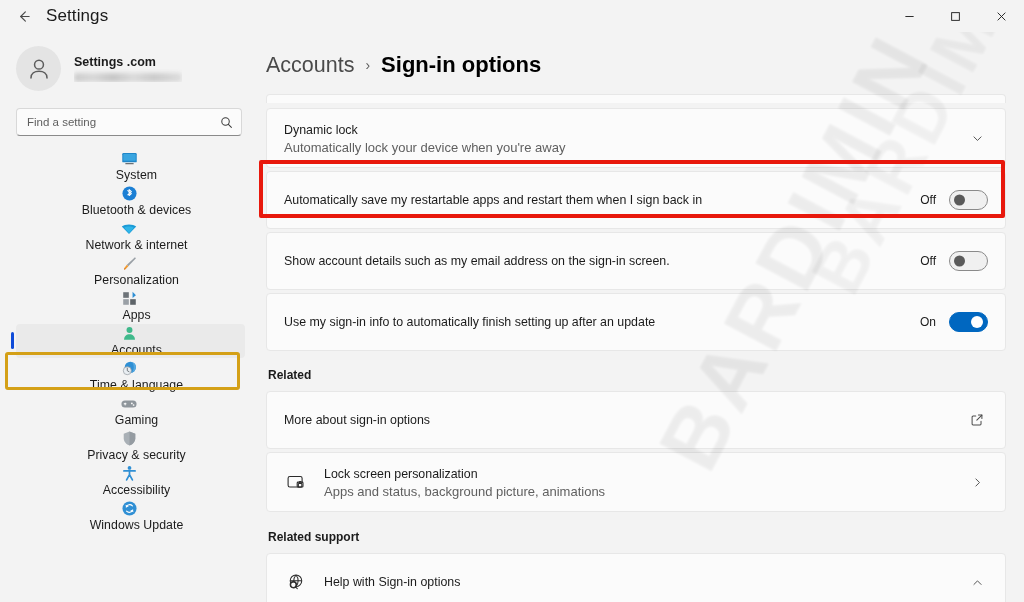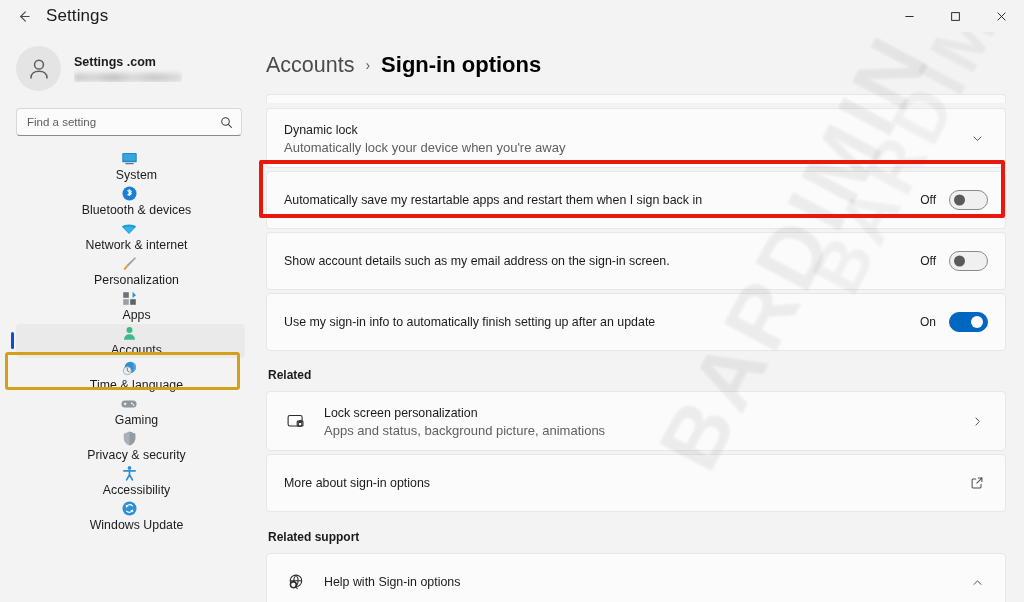--- a/index.html
+++ b/index.html
@@ -604,54 +604,54 @@
               <span class="toggle on">
                 <span class="knob"></span>
               </span>
             </div>
           </div>
         </div>
 
         <div class="section-head">Related</div>
 
         <div class="card">
+          <div class="row">
+            <div class="row-text">
+              <div class="row-title">More about sign-in options</div>
+            </div>
+            <div class="row-right">
+              <span class="chev">
+                <svg width="14" height="14" viewBox="0 0 16 16" fill="none" stroke="currentColor" stroke-width="1.15">
+                  <path d="M9.6 2.4 H13.6 V6.4" stroke-linecap="round" stroke-linejoin="round"></path>
+                  <path d="M13.6 2.4 L7.8 8.2" stroke-linecap="round"></path>
+                  <path d="M12.6 9.4 v3.1 a1.1 1.1 0 0 1 -1.1 1.1 H3.5 a1.1 1.1 0 0 1 -1.1 -1.1 V4.5 a1.1 1.1 0 0 1 1.1 -1.1 H6.6" stroke-linecap="round" stroke-linejoin="round"></path>
+                </svg>
+              </span>
+            </div>
+          </div>
+        </div>
+
+        <div class="card">
           <div class="row tall">
             <div class="row-ico">
               <svg width="21" height="21" viewBox="0 0 24 24" fill="none" stroke="currentColor" stroke-width="1.25">
                 <rect x="2.4" y="5.2" width="16" height="12" rx="2"></rect>
                 <rect x="12.8" y="11.6" width="6.6" height="5.6" rx="1" fill="#fbfbfb"></rect>
                 <rect x="14.1" y="13.1" width="4" height="4.1" rx="0.8"></rect>
                 <path d="M15.2 13.1 v-1.3 a1 1 0 0 1 2 0 v1.3"></path>
               </svg>
             </div>
             <div class="row-text">
               <div class="row-title">Lock screen personalization</div>
               <div class="row-sub">Apps and status, background picture, animations</div>
             </div>
             <div class="row-right">
               <span class="chev">
                 <svg width="13" height="13" viewBox="0 0 16 16" fill="none" stroke="currentColor" stroke-width="1.15">
                   <path d="M6 3.6 L10.4 8 L6 12.4" stroke-linecap="round" stroke-linejoin="round"></path>
-                </svg>
-              </span>
-            </div>
-          </div>
-        </div>
-
-        <div class="card">
-          <div class="row">
-            <div class="row-text">
-              <div class="row-title">More about sign-in options</div>
-            </div>
-            <div class="row-right">
-              <span class="chev">
-                <svg width="14" height="14" viewBox="0 0 16 16" fill="none" stroke="currentColor" stroke-width="1.15">
-                  <path d="M9.6 2.4 H13.6 V6.4" stroke-linecap="round" stroke-linejoin="round"></path>
-                  <path d="M13.6 2.4 L7.8 8.2" stroke-linecap="round"></path>
-                  <path d="M12.6 9.4 v3.1 a1.1 1.1 0 0 1 -1.1 1.1 H3.5 a1.1 1.1 0 0 1 -1.1 -1.1 V4.5 a1.1 1.1 0 0 1 1.1 -1.1 H6.6" stroke-linecap="round" stroke-linejoin="round"></path>
                 </svg>
               </span>
             </div>
           </div>
         </div>
 
         <div class="section-head support">Related support</div>
 
         <div class="card">
           <div class="row">

